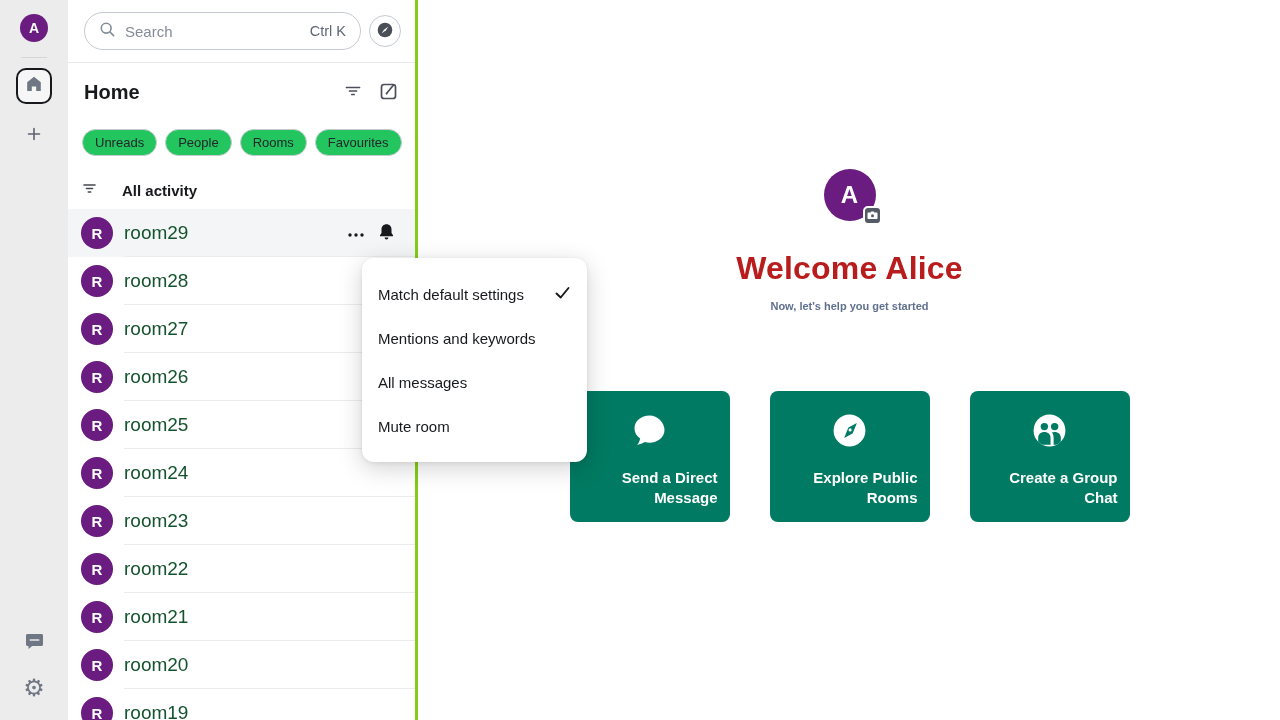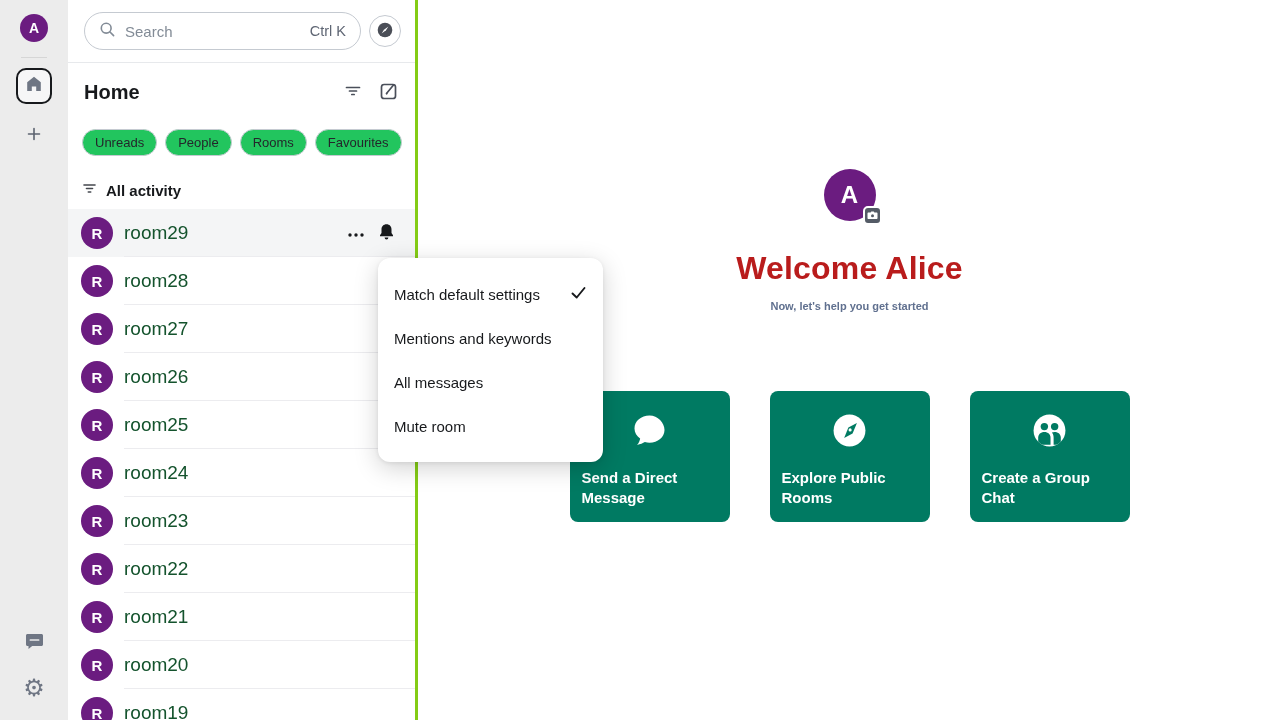--- a/index.html
+++ b/index.html
@@ -31,51 +31,51 @@
   .explore-btn { width:32px; height:32px; min-width:32px; border-radius:50%; border:1px solid #c5cad1;
     background:#fff; display:flex; align-items:center; justify-content:center; cursor:pointer; }
   .panel-divider { height:1px; background:#e7e9ec; }
   .panel-head { display:flex; align-items:center; padding:18px 16px 0;gap:48px; }
   .panel-title { font-size:20px; font-weight:700; color:#17191c; }
   .head-icons { margin-left:auto; display:flex; align-items:center; gap:17px; }
   .icon-btn { background:none; border:none; cursor:pointer; display:flex; align-items:center; justify-content:center; padding:0; }
   .pills { display:flex; gap:8px; padding:25px 16px 0 14px; }
   .pill { height:27px; padding:0 12px; border:1px solid #c5cad1; border-radius:14px; background:#22c55e;
     font-size:13px; font-weight:500; color:#24262b; display:flex; align-items:center; cursor:pointer; font-family:inherit; }
-  .activity-row { display:flex; align-items:center; gap:9px; padding:25px 16px 0 14px; cursor:pointer; }
+  .activity-row { display:flex; align-items:center; gap:25px; padding:25px 16px 0 14px; cursor:pointer; }
   .activity-label { font-size:15px; font-weight:700; color:#17191c; }
   .room-list { margin-top:9px; }
   .room-row { height:48px; display:flex; align-items:center; padding:0 20px 0 13px; position:relative; cursor:pointer; }
   .room-row::after { content:""; position:absolute; left:56px; right:0; bottom:0; height:1px; background:#ececef; }
   .room-row.active { background:#f4f5f6; }
   .room-avatar { width:32px; height:32px; min-width:32px; border-radius:50%; background:#6B1C80; color:#fff;
     font-size:15px; font-weight:700; display:flex; align-items:center; justify-content:center; margin-right:11px; }
   .room-name { font-size:19px; color:#14532d; }
   .row-controls { margin-left:auto; display:flex; align-items:center; gap:13px; }
 
   
-  .context-menu { position:absolute; left:378px; top:258px; width:225px; background:#fff; border-radius:12px;
+  .context-menu { position:absolute; left:362px; top:258px; width:225px; background:#fff; border-radius:12px;
     box-shadow:0 6px 24px rgba(0,0,0,.18), 0 1px 4px rgba(0,0,0,.08); padding:14px 0; z-index:10; }
   .menu-item { height:44px; display:flex; align-items:center; padding:0 16px; font-size:15px; color:#17191c; cursor:pointer; }
   .menu-item .check { margin-left:auto; }
 
   
   .welcome { position:absolute; left:419px; top:0; right:0; height:720px;
     display:flex; flex-direction:column; align-items:center; padding-top:169px; }
   .big-avatar { width:52px; height:52px; border-radius:50%; background:#6B1C80; color:#fff;
     font-size:24px; font-weight:700; display:flex; align-items:center; justify-content:center; position:relative; cursor:pointer; }
   .camera-badge { position:absolute; right:-6px; bottom:-4px; width:19px; height:19px; background:#545b66;
     border:2px solid #fff; border-radius:5px; display:flex; align-items:center; justify-content:center; }
   .welcome-title { margin-top:29px; font-size:32px; font-weight:700; color:#b91c1c; letter-spacing:.2px; }
   .welcome-sub { margin-top:13px; font-size:11px; font-weight:600; color:#60708f; }
   .cards { margin-top:79px; display:flex; gap:40px; }
   .card { width:160px; height:131px; background:#007A62; border:none; border-radius:8px; color:#fff;
     display:flex; flex-direction:column; align-items:center; padding-top:21px; cursor:pointer; font-family:inherit; }
   .card-icon { height:37px; display:flex; align-items:flex-start; }
-  .card-label { margin-top:19px; font-size:15px; font-weight:700; line-height:20px; text-align:left; width:136px; }
+  .card-label { margin-top:19px; font-size:15px; font-weight:700; line-height:20px; text-align:right; width:136px; }
 </style>
 </head>
 <body>
 
 <aside class="spacebar">
   <div class="space-avatar">A</div>
   <div class="space-divider"></div>
   <div class="home-btn">
     <span>
       <svg width="18" height="18" viewBox="0 0 18 18">

